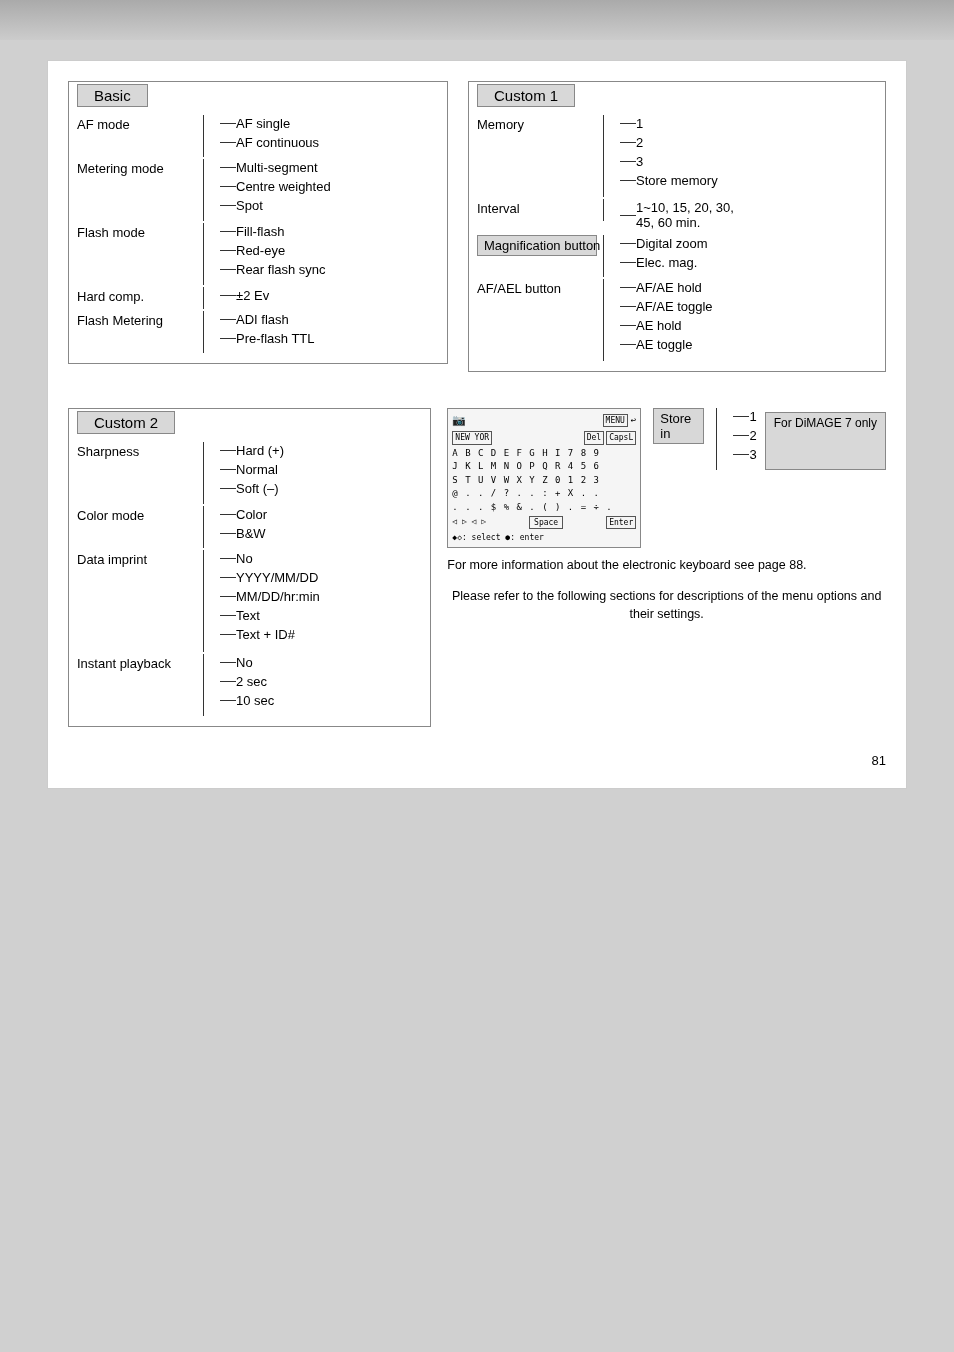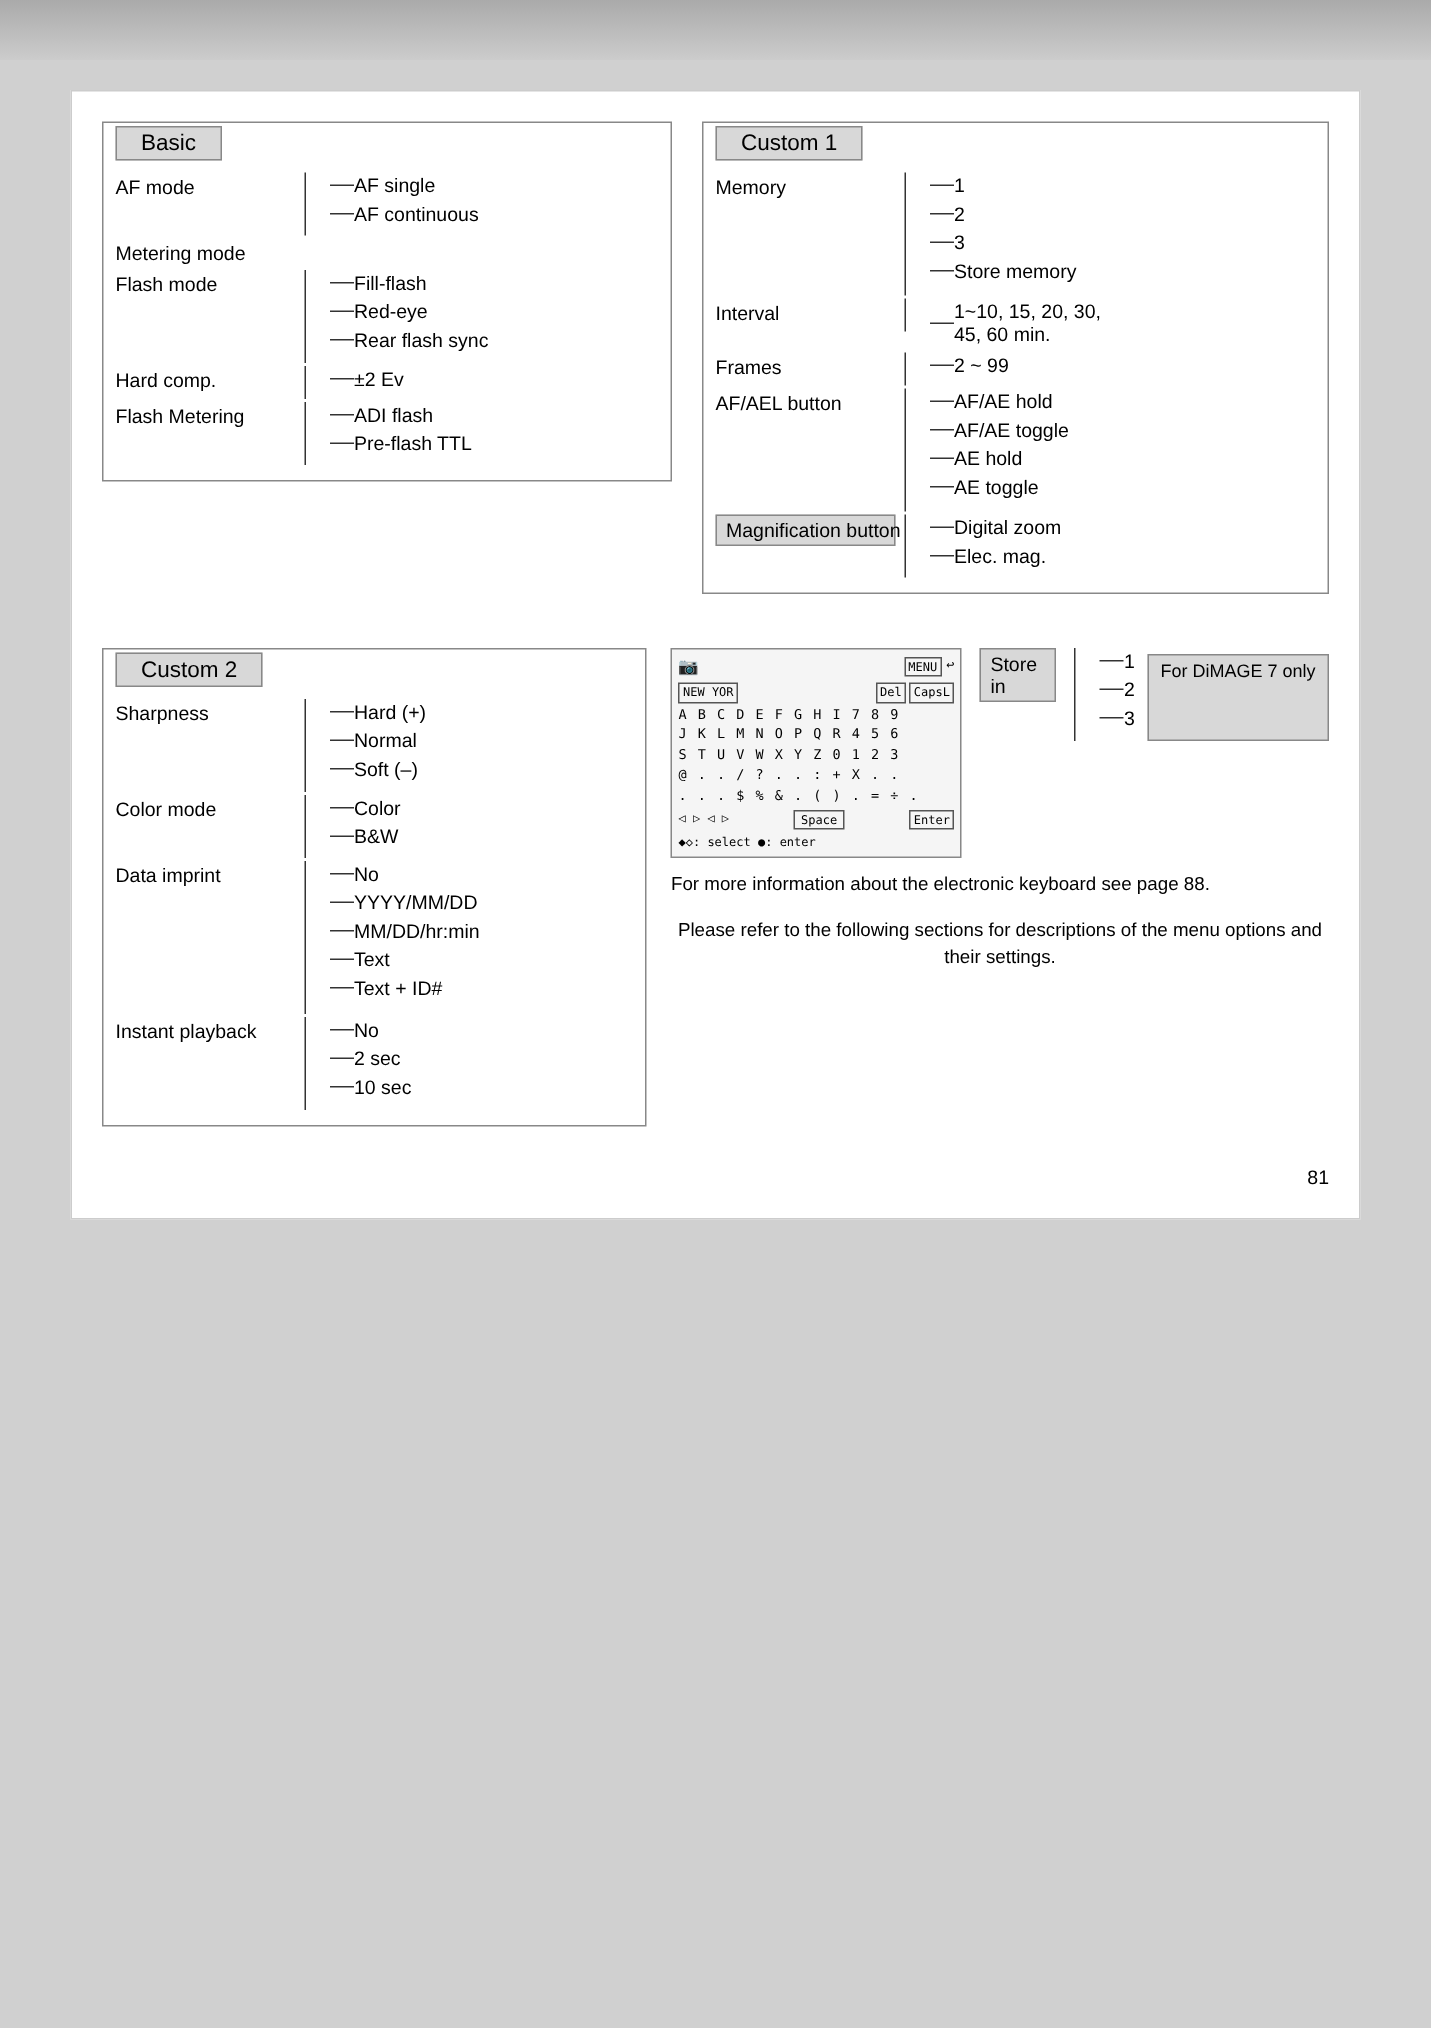--- a/index.html
+++ b/index.html
@@ -190,20 +190,39 @@
                 <div class="tick-h"></div>
                 <div class="tick-text">AF continuous</div>
               </div>
             </div>
           </div>
         </div>
 
         
         <div class="menu-row">
           <div class="menu-label">Metering mode</div>
+          <div class="branch-container">
+            <div class="vert-line-wrap">
+              <div class="vert-line" style="height:62px;"></div>
+            </div>
+            <div class="tick-group">
+              <div class="tick-row">
+                <div class="tick-h"></div>
+                <div class="tick-text">Multi-segment</div>
+              </div>
+              <div class="tick-row">
+                <div class="tick-h"></div>
+                <div class="tick-text">Centre weighted</div>
+              </div>
+              <div class="tick-row">
+                <div class="tick-h"></div>
+                <div class="tick-text">Spot</div>
+              </div>
+            </div>
+          </div>
         </div>
 
         
         <div class="menu-row">
           <div class="menu-label">Flash mode</div>
           <div class="branch-container">
             <div class="vert-line-wrap">
               <div class="vert-line" style="height:62px;"></div>
             </div>
             <div class="tick-group">
@@ -306,30 +325,36 @@
             <div class="tick-group">
               <div class="tick-row">
                 <div class="tick-h"></div>
                 <div class="tick-text">1~10, 15, 20, 30,<br>45, 60 min.</div>
               </div>
             </div>
           </div>
         </div>
 
         
-        <div class="menu-row">
-          <div class="menu-label">Frames</div>
-          <div class="branch-container">
-            <div class="vert-line-wrap">
-              <div class="vert-line" style="height:22px;"></div>
-            </div>
-            <div class="tick-group">
-              <div class="tick-row">
-                <div class="tick-h"></div>
-                <div class="tick-text">2 ~ 99</div>
+
+        
+        <div class="menu-row">
+          <div class="menu-label" style="background:#d8d8d8; border:1px solid #888; padding:2px 6px; white-space:nowrap; font-size:13px;">Magnification button</div>
+          <div class="branch-container">
+            <div class="vert-line-wrap">
+              <div class="vert-line" style="height:42px;"></div>
+            </div>
+            <div class="tick-group">
+              <div class="tick-row">
+                <div class="tick-h"></div>
+                <div class="tick-text">Digital zoom</div>
+              </div>
+              <div class="tick-row">
+                <div class="tick-h"></div>
+                <div class="tick-text">Elec. mag.</div>
               </div>
             </div>
           </div>
         </div>
 
         
         <div class="menu-row">
           <div class="menu-label">AF/AEL button</div>
           <div class="branch-container">
             <div class="vert-line-wrap">
@@ -344,40 +369,20 @@
                 <div class="tick-h"></div>
                 <div class="tick-text">AF/AE toggle</div>
               </div>
               <div class="tick-row">
                 <div class="tick-h"></div>
                 <div class="tick-text">AE hold</div>
               </div>
               <div class="tick-row">
                 <div class="tick-h"></div>
                 <div class="tick-text">AE toggle</div>
-              </div>
-            </div>
-          </div>
-        </div>
-
-        
-        <div class="menu-row">
-          <div class="menu-label" style="background:#d8d8d8; border:1px solid #888; padding:2px 6px; white-space:nowrap; font-size:13px;">Magnification button</div>
-          <div class="branch-container">
-            <div class="vert-line-wrap">
-              <div class="vert-line" style="height:42px;"></div>
-            </div>
-            <div class="tick-group">
-              <div class="tick-row">
-                <div class="tick-h"></div>
-                <div class="tick-text">Digital zoom</div>
-              </div>
-              <div class="tick-row">
-                <div class="tick-h"></div>
-                <div class="tick-text">Elec. mag.</div>
               </div>
             </div>
           </div>
         </div>
 
       </div>
     </div>
 
   </div>
 

